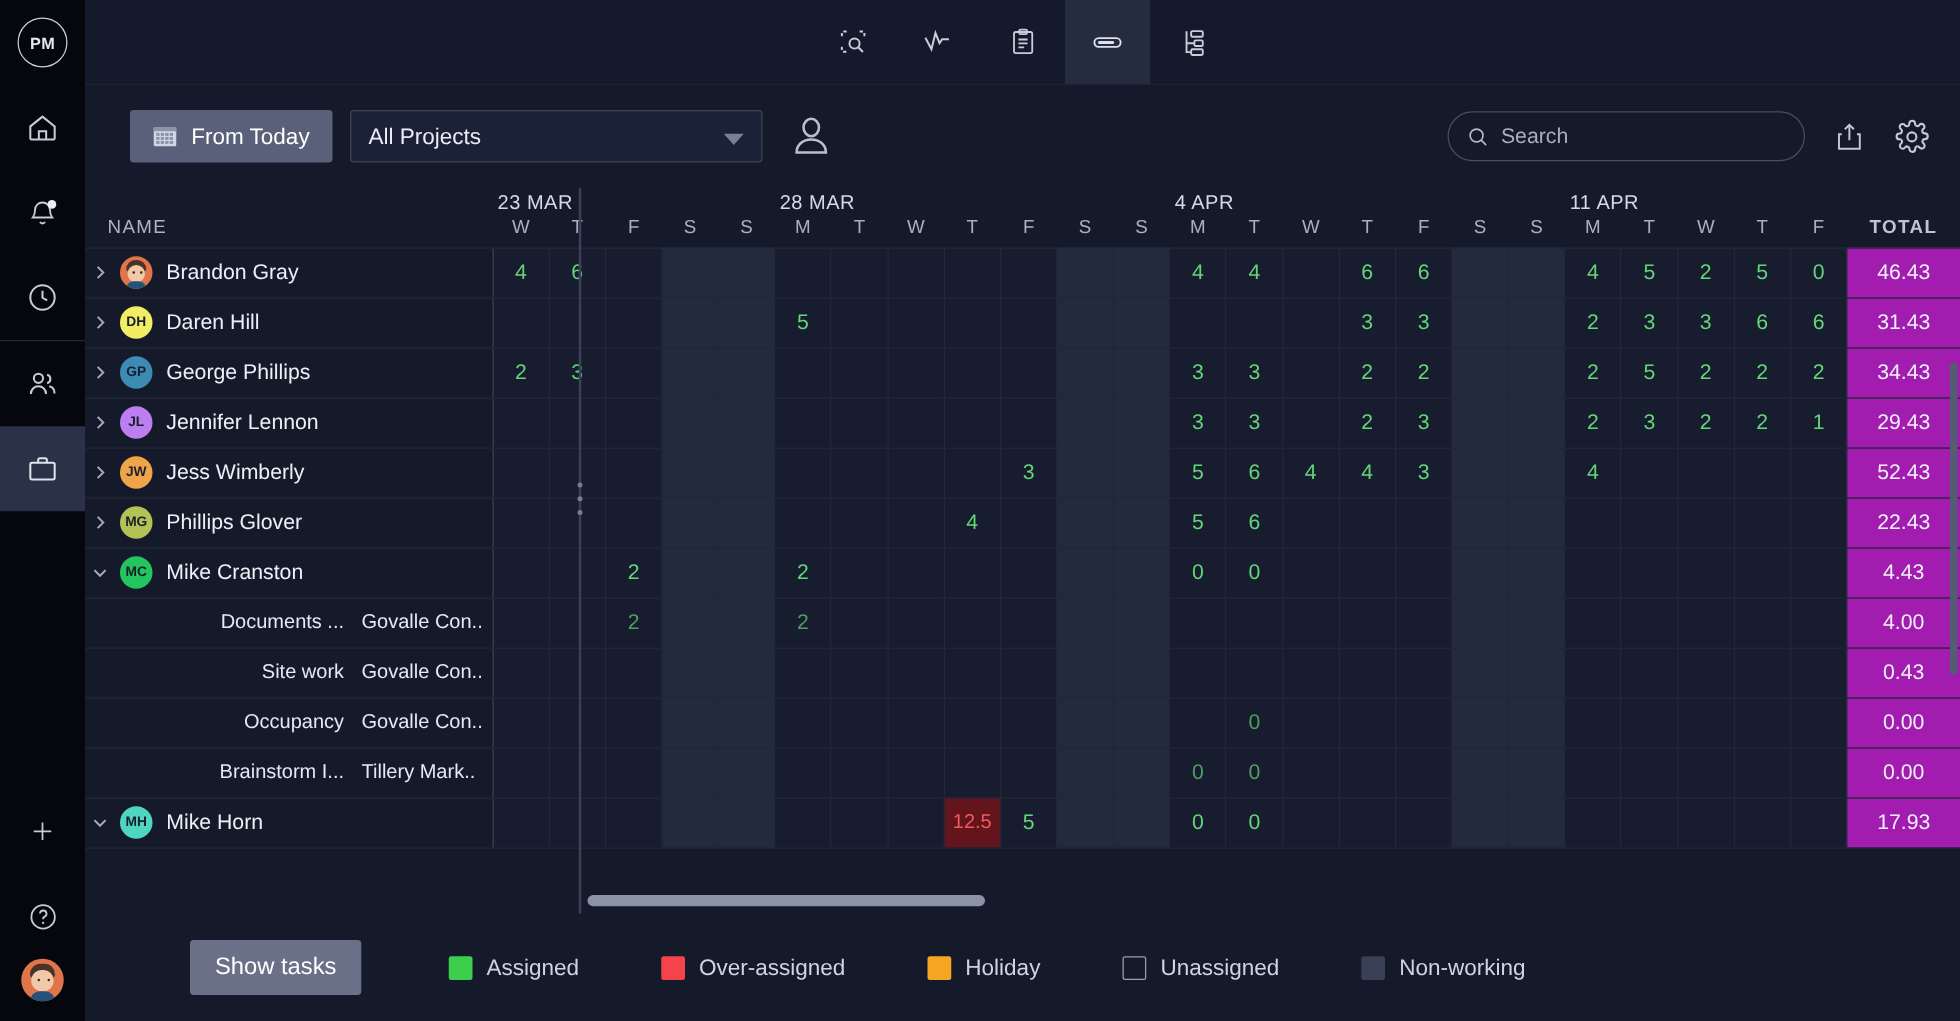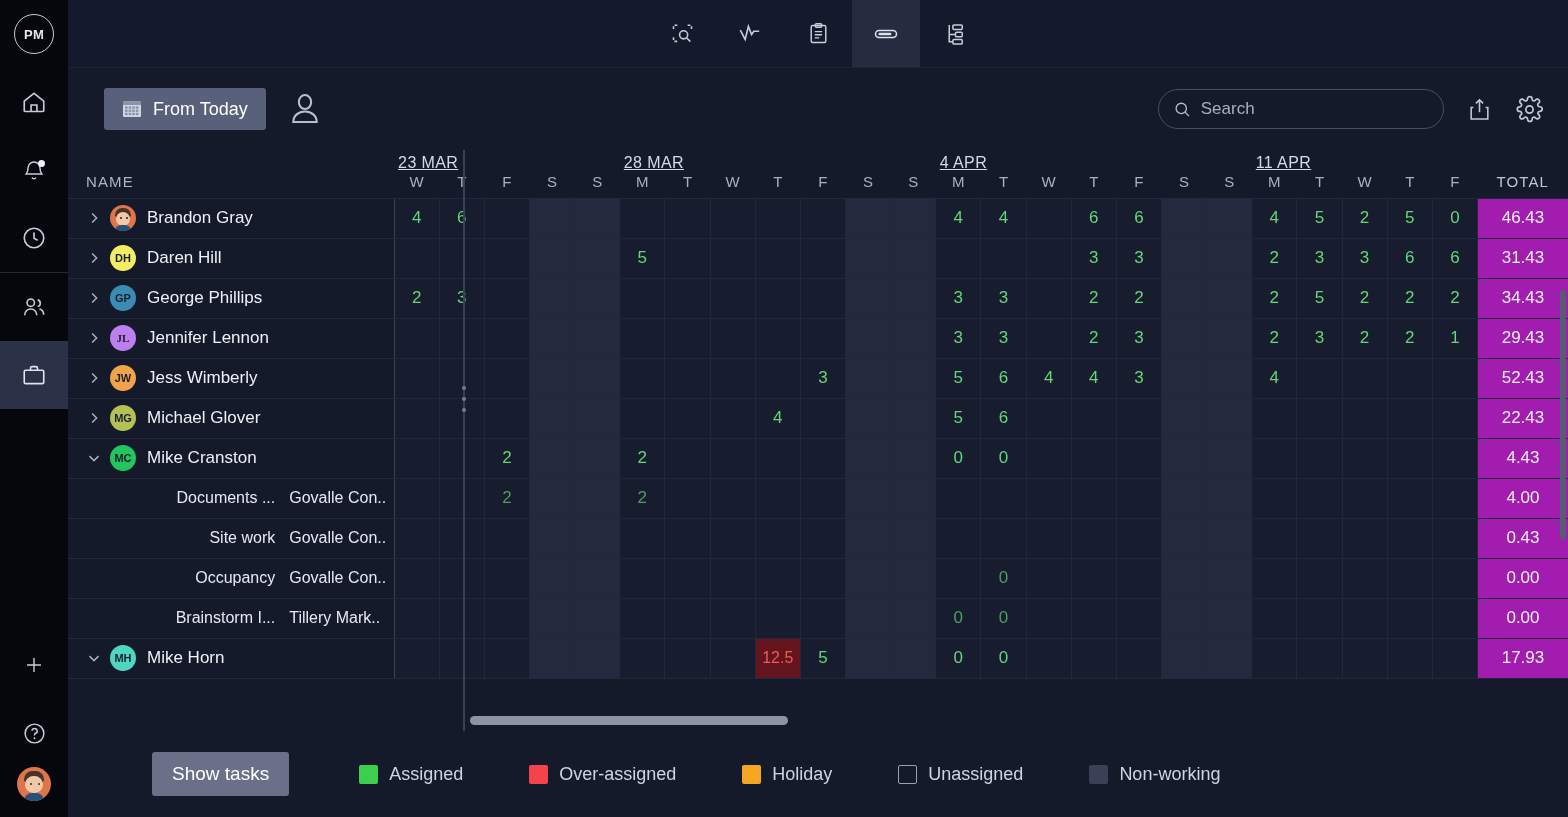--- a/index.html
+++ b/index.html
@@ -124,34 +124,34 @@
     vertical-align: bottom; padding-bottom: 8px !important;
   }
   .daycol { width: 45px; }
   .hdr-day {
     height: 48px; vertical-align: bottom; font-weight: normal;
     font-size: 15px; color: #a9afc2; text-align: center;
     padding-bottom: 8px !important; position: relative;
   }
   .wk-label {
     position: absolute; left: 4px; top: 4px; white-space: nowrap;
-    font-size: 16px; color: #d6dae6; letter-spacing: .4px; text-decoration: underline;
+    font-size: 16px; color: #d6dae6; letter-spacing: .4px;
   }
   .hdr-total {
     width: 90px; height: 48px; vertical-align: bottom; text-align: center;
-    font-size: 15px; font-weight: normal; letter-spacing: 1.1px; color: #bfc4d4;
+    font-size: 15px; font-weight: bold; letter-spacing: 1.1px; color: #bfc4d4;
     padding-bottom: 8px !important;
   }
 
   tr.row { height: 40px; }
   td.namecell {
     border-top: 1px solid #222839; border-bottom: 1px solid #222839;
     padding-left: 0 !important; background: #151a2b;
   }
-  .nameinner { display: flex; align-items: center; height: 39px; padding-left: 14px; }
+  .nameinner { display: flex; align-items: center; height: 39px; }
   .chev { width: 24px; display: flex; align-items: center; justify-content: center; cursor: pointer; flex:0 0 24px; }
   .avatar {
     width: 26px; height: 26px; border-radius: 50%; margin-left: 4px;
     display: flex; align-items: center; justify-content: center;
     font-size: 11px; font-weight: bold; color: #1a1f2e; flex: 0 0 26px;
     position: relative; overflow: hidden;
   }
   .avatar.photo { background: #e0744a; }
   .avatar.photo .face-hair { top:3px; left:5px; width:16px; height:9px; border-radius:8px 8px 2px 2px; }
   .avatar.photo .face-skin { top:7px; left:6px; width:14px; height:14px; border-radius:7px; }
@@ -348,20 +348,24 @@
               <rect x="13.8" y="10.6" width="2.6" height="2.3"></rect>
             <rect x="3" y="13.8" width="2.6" height="2.3"></rect>
               <rect x="6.6" y="13.8" width="2.6" height="2.3"></rect>
             <rect x="10.2" y="13.8" width="2.6" height="2.3"></rect>
               <rect x="13.8" y="13.8" width="2.6" height="2.3"></rect>
           </g>
         </svg>
         <span>From Today</span>
       </div>
 
+      <div class="select-wrap">
+        <span>All Projects</span>
+        <span class="caret"></span>
+      </div>
 
       <div class="person-btn">
         <svg width="38" height="38" viewBox="0 0 24 24" fill="none" stroke="#b9bfd1" stroke-width="1.3">
           <ellipse cx="12" cy="7.6" rx="3.9" ry="4.4"></ellipse>
           <path d="M4.6 20.2c0-4 3.3-6.6 7.4-6.6s7.4 2.6 7.4 6.6z"></path>
         </svg>
       </div>
 
       <div class="fb-spacer"></div>
 
@@ -547,21 +551,21 @@
               <td class="total">34.43</td>
             </tr>
             <tr class="row">
               <td class="namecell">
                 <div class="nameinner">
                   <span class="chev">
                     <svg width="18" height="18" viewBox="0 0 24 24" fill="none" stroke="#a5abbd" stroke-width="2.1">
                       <path d="M9.5 6 15.5 12 9.5 18"></path>
                     </svg>
                   </span>
-                  <span class="avatar" style="background: rgb(189, 126, 240); font-family: Liberation Serif, serif;">
+                  <span class="avatar" style="background: rgb(189, 126, 240);">
                     <span>JL</span>
                   </span>
                   <span class="pname">Jennifer Lennon</span>
                 </div>
               </td>
               <td class="cell daycol weekstart"></td>
               <td class="cell daycol"></td>
               <td class="cell daycol"></td>
               <td class="cell daycol nonwork"></td>
               <td class="cell daycol nonwork"></td>
@@ -630,21 +634,21 @@
               <td class="namecell">
                 <div class="nameinner">
                   <span class="chev">
                     <svg width="18" height="18" viewBox="0 0 24 24" fill="none" stroke="#a5abbd" stroke-width="2.1">
                       <path d="M9.5 6 15.5 12 9.5 18"></path>
                     </svg>
                   </span>
                   <span class="avatar" style="background: rgb(180, 194, 85);">
                     <span>MG</span>
                   </span>
-                  <span class="pname">Michael Glover</span>
+                  <span class="pname">Phillips Glover</span>
                 </div>
               </td>
               <td class="cell daycol weekstart"></td>
               <td class="cell daycol"></td>
               <td class="cell daycol"></td>
               <td class="cell daycol nonwork"></td>
               <td class="cell daycol nonwork"></td>
               <td class="cell daycol weekstart"></td>
               <td class="cell daycol"></td>
               <td class="cell daycol"></td>

